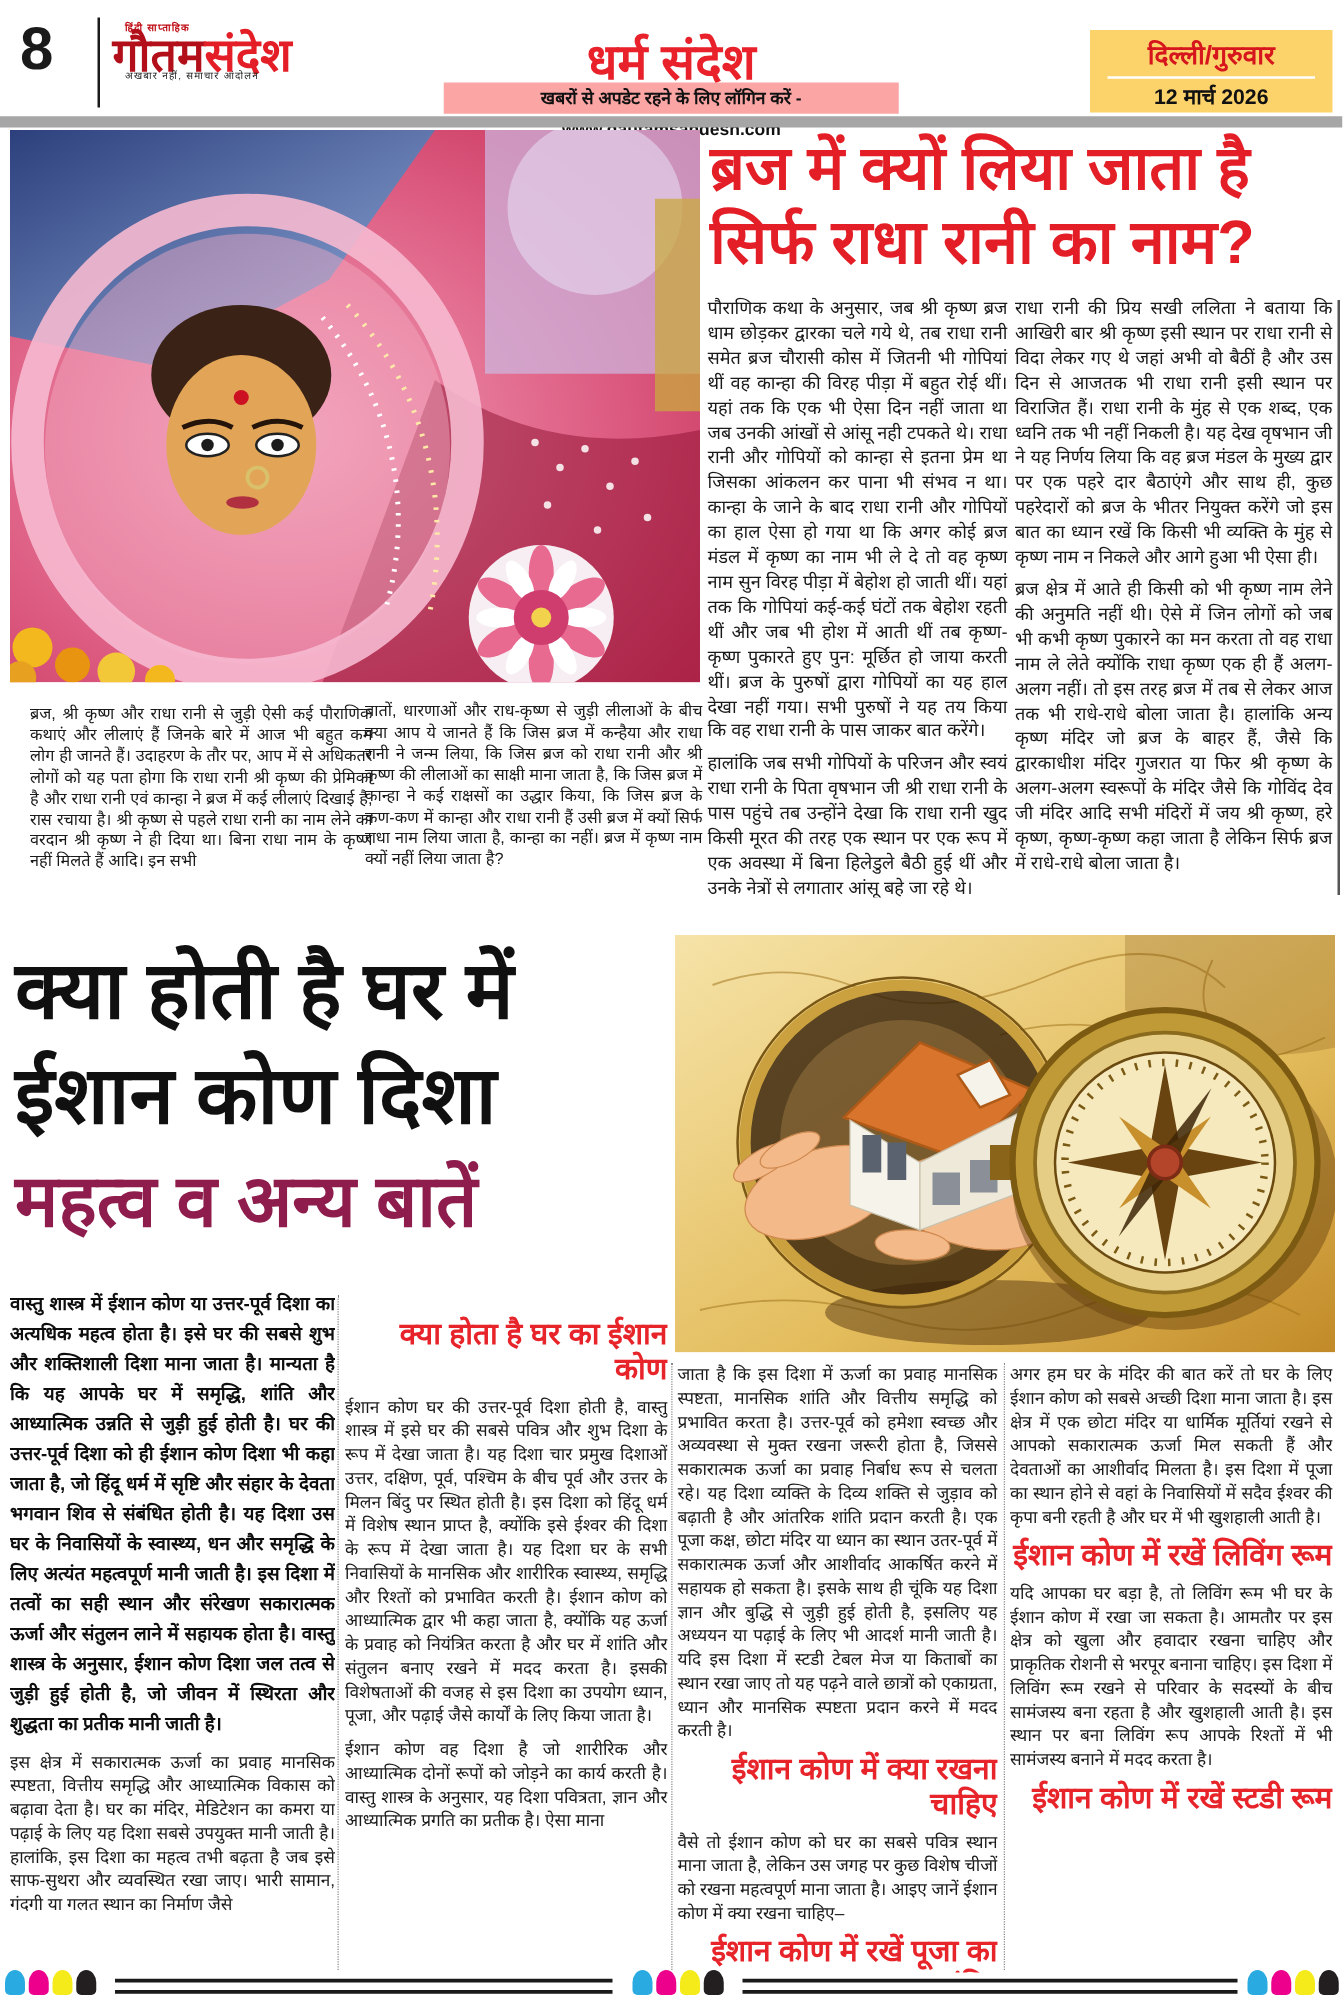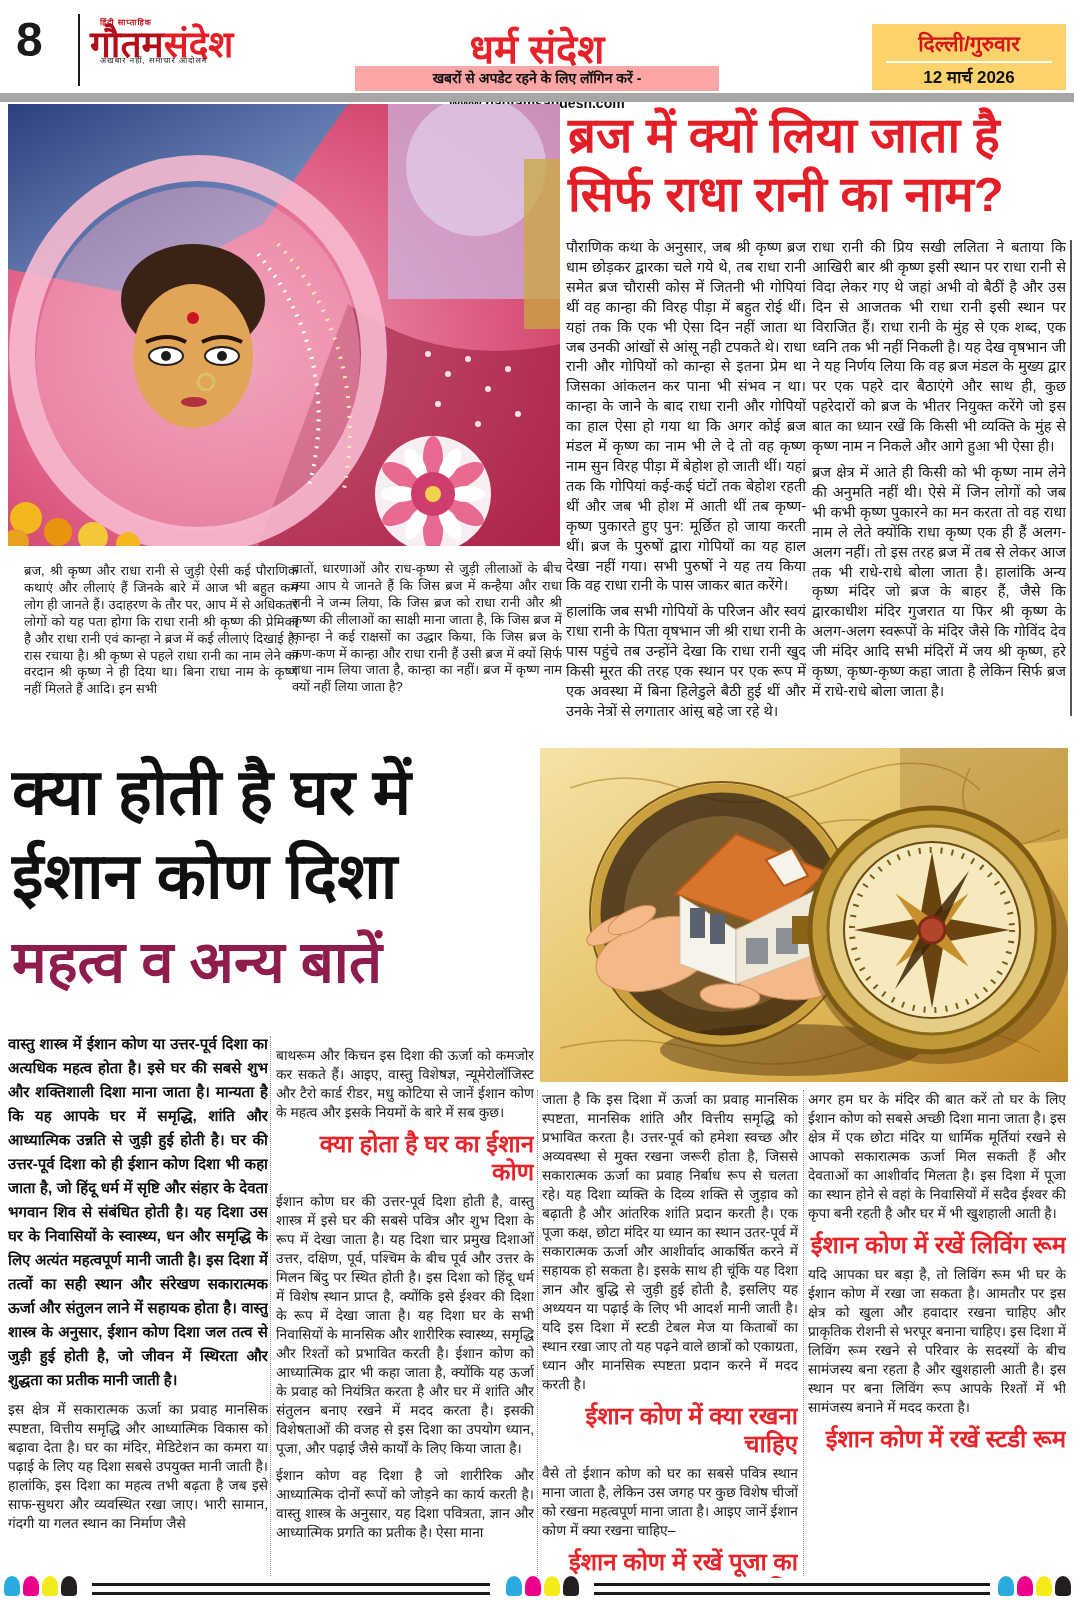--- a/index.html
+++ b/index.html
@@ -244,21 +244,20 @@
       <circle r="13" fill="#b5452a" stroke="#7c2c14" stroke-width="3"></circle>
     </g>
   </svg>
 </div>
 
 <div class="abs s2col s2-col1">
   <p class="lead">वास्तु शास्त्र में ईशान कोण या उत्तर-पूर्व दिशा का अत्यधिक महत्व होता है। इसे घर की सबसे शुभ और शक्तिशाली दिशा माना जाता है। मान्यता है कि यह आपके घर में समृद्धि, शांति और आध्यात्मिक उन्नति से जुड़ी हुई होती है। घर की उत्तर-पूर्व दिशा को ही ईशान कोण दिशा भी कहा जाता है, जो हिंदू धर्म में सृष्टि और संहार के देवता भगवान शिव से संबंधित होती है। यह दिशा उस घर के निवासियों के स्वास्थ्य, धन और समृद्धि के लिए अत्यंत महत्वपूर्ण मानी जाती है। इस दिशा में तत्वों का सही स्थान और संरेखण सकारात्मक ऊर्जा और संतुलन लाने में सहायक होता है। वास्तु शास्त्र के अनुसार, ईशान कोण दिशा जल तत्व से जुड़ी हुई होती है, जो जीवन में स्थिरता और शुद्धता का प्रतीक मानी जाती है।</p>
   <p>इस क्षेत्र में सकारात्मक ऊर्जा का प्रवाह मानसिक स्पष्टता, वित्तीय समृद्धि और आध्यात्मिक विकास को बढ़ावा देता है। घर का मंदिर, मेडिटेशन का कमरा या पढ़ाई के लिए यह दिशा सबसे उपयुक्त मानी जाती है। हालांकि, इस दिशा का महत्व तभी बढ़ता है जब इसे साफ-सुथरा और व्यवस्थित रखा जाए। भारी सामान, गंदगी या गलत स्थान का निर्माण जैसे</p>
 </div>
 <div class="abs s2col s2-col2">
-  <p>बाथरूम और किचन इस दिशा की ऊर्जा को कमजोर कर सकते हैं। आइए, वास्तु विशेषज्ञ, न्यूमेरोलॉजिस्ट और टैरो कार्ड रीडर, मधु कोटिया से जानें ईशान कोण के महत्व और इसके नियमों के बारे में सब कुछ।</p>
   <div class="subhead">क्या होता है घर का ईशान कोण</div>
   <p>ईशान कोण घर की उत्तर-पूर्व दिशा होती है, वास्तु शास्त्र में इसे घर की सबसे पवित्र और शुभ दिशा के रूप में देखा जाता है। यह दिशा चार प्रमुख दिशाओं उत्तर, दक्षिण, पूर्व, पश्चिम के बीच पूर्व और उत्तर के मिलन बिंदु पर स्थित होती है। इस दिशा को हिंदू धर्म में विशेष स्थान प्राप्त है, क्योंकि इसे ईश्वर की दिशा के रूप में देखा जाता है। यह दिशा घर के सभी निवासियों के मानसिक और शारीरिक स्वास्थ्य, समृद्धि और रिश्तों को प्रभावित करती है। ईशान कोण को आध्यात्मिक द्वार भी कहा जाता है, क्योंकि यह ऊर्जा के प्रवाह को नियंत्रित करता है और घर में शांति और संतुलन बनाए रखने में मदद करता है। इसकी विशेषताओं की वजह से इस दिशा का उपयोग ध्यान, पूजा, और पढ़ाई जैसे कार्यों के लिए किया जाता है।</p>
   <p>ईशान कोण वह दिशा है जो शारीरिक और आध्यात्मिक दोनों रूपों को जोड़ने का कार्य करती है। वास्तु शास्त्र के अनुसार, यह दिशा पवित्रता, ज्ञान और आध्यात्मिक प्रगति का प्रतीक है। ऐसा माना</p>
 </div>
 <div class="abs s2col s2-col3">
   <p>जाता है कि इस दिशा में ऊर्जा का प्रवाह मानसिक स्पष्टता, मानसिक शांति और वित्तीय समृद्धि को प्रभावित करता है। उत्तर-पूर्व को हमेशा स्वच्छ और अव्यवस्था से मुक्त रखना जरूरी होता है, जिससे सकारात्मक ऊर्जा का प्रवाह निर्बाध रूप से चलता रहे। यह दिशा व्यक्ति के दिव्य शक्ति से जुड़ाव को बढ़ाती है और आंतरिक शांति प्रदान करती है। एक पूजा कक्ष, छोटा मंदिर या ध्यान का स्थान उतर-पूर्व में सकारात्मक ऊर्जा और आशीर्वाद आकर्षित करने में सहायक हो सकता है। इसके साथ ही चूंकि यह दिशा ज्ञान और बुद्धि से जुड़ी हुई होती है, इसलिए यह अध्ययन या पढ़ाई के लिए भी आदर्श मानी जाती है। यदि इस दिशा में स्टडी टेबल मेज या किताबों का स्थान रखा जाए तो यह पढ़ने वाले छात्रों को एकाग्रता, ध्यान और मानसिक स्पष्टता प्रदान करने में मदद करती है।</p>
   <div class="subhead">ईशान कोण में क्या रखना चाहिए</div>
   <p>वैसे तो ईशान कोण को घर का सबसे पवित्र स्थान माना जाता है, लेकिन उस जगह पर कुछ विशेष चीजों को रखना महत्वपूर्ण माना जाता है। आइए जानें ईशान कोण में क्या रखना चाहिए–</p>
   <div class="subhead">ईशान कोण में रखें पूजा का मंदिर</div>
 </div>

